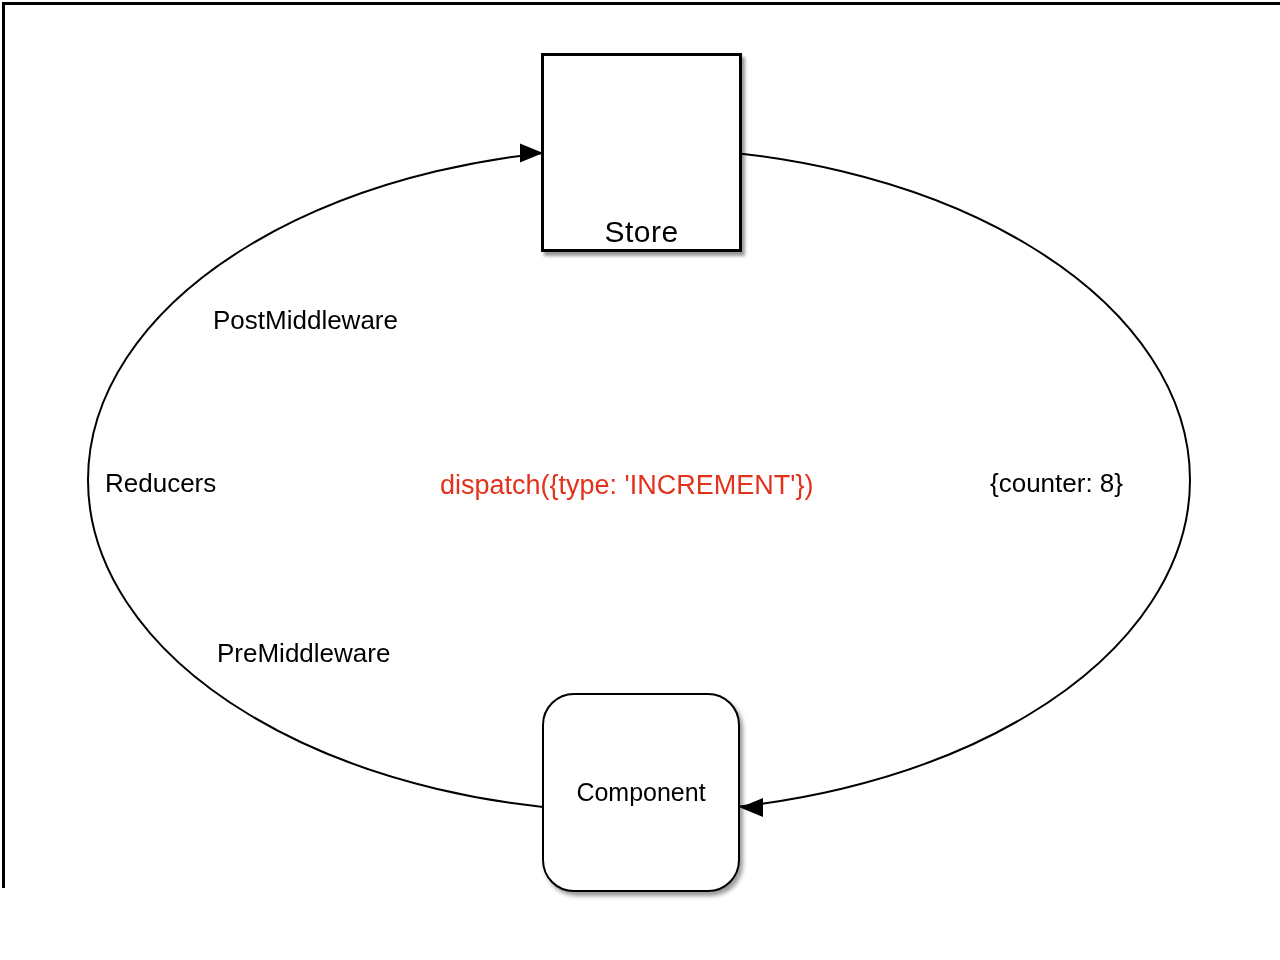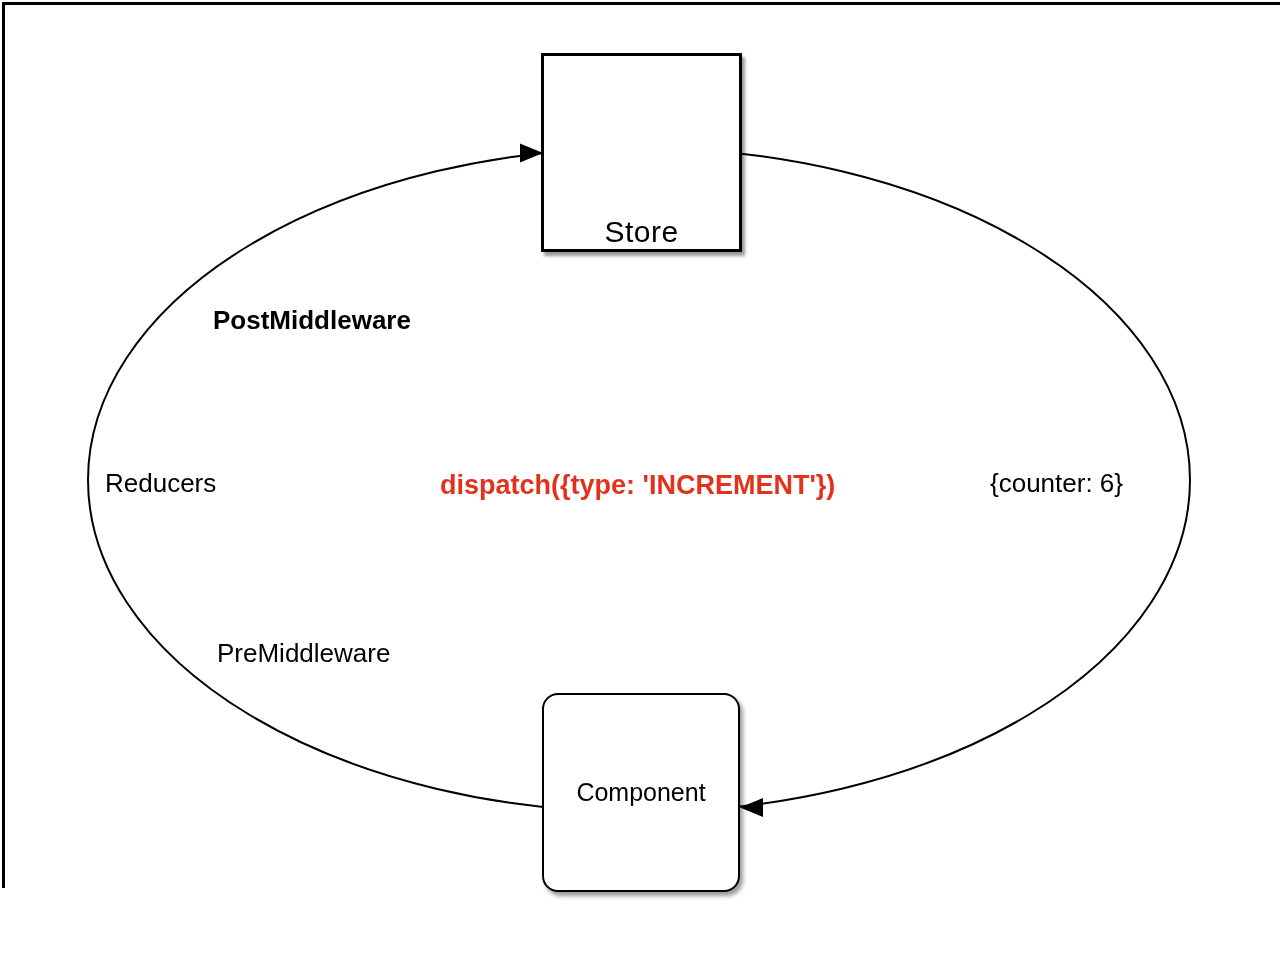--- a/index.html
+++ b/index.html
@@ -53,47 +53,47 @@
     letter-spacing: 0.5px;
   }
   .node-component {
     position: absolute;
     left: 542px;
     top: 693px;
     width: 194px;
     height: 195px;
     background: #ffffff;
     border: 2.5px solid #000000;
-    border-radius: 16px;
+    border-radius: 32px;
     box-shadow: 3px 4px 4px rgba(0,0,0,0.40);
     display: flex;
     flex-direction: column;
     align-items: center;
     justify-content: center;
     font-size: 25px;
     line-height: 35px;
     text-align: left;
   }
   .node-component .state {
     font-style: italic;
   }
   .lbl {
     position: absolute;
     font-size: 26px;
     white-space: nowrap;
     line-height: 1.2;
   }
-  .lbl-post      { left: 213px; top: 305px; font-weight: bold; }
+  .lbl-post      { left: 213px; top: 305px; }
   .lbl-reducers  { left: 105px; top: 468px; text-align: right; }
   .lbl-pre       { left: 217px; top: 638px; }
   .lbl-counter   { left: 990px; top: 468px; }
   .lbl-dispatch  {
     left: 440px;
     top: 469px;
-    font-weight: bold;
+    font-weight: normal;
     font-size: 27px;
     color: #e2321c; 
   }
 </style>
 </head>
 <body>
 
 <div class="frame-top"></div>
 <div class="frame-left"></div>
 
@@ -107,14 +107,14 @@
   <span>Store</span>
 </div>
 
 <div class="node-component">
   <span>Component</span>
 </div>
 
 <div class="lbl lbl-post">PostMiddleware</div>
 <div class="lbl lbl-reducers">Reducers</div>
 <div class="lbl lbl-pre">PreMiddleware</div>
-<div class="lbl lbl-counter">{counter: 6}</div>
+<div class="lbl lbl-counter">{counter: 8}</div>
 <div class="lbl lbl-dispatch">dispatch({type: 'INCREMENT'})</div>
 
 </body></html>

